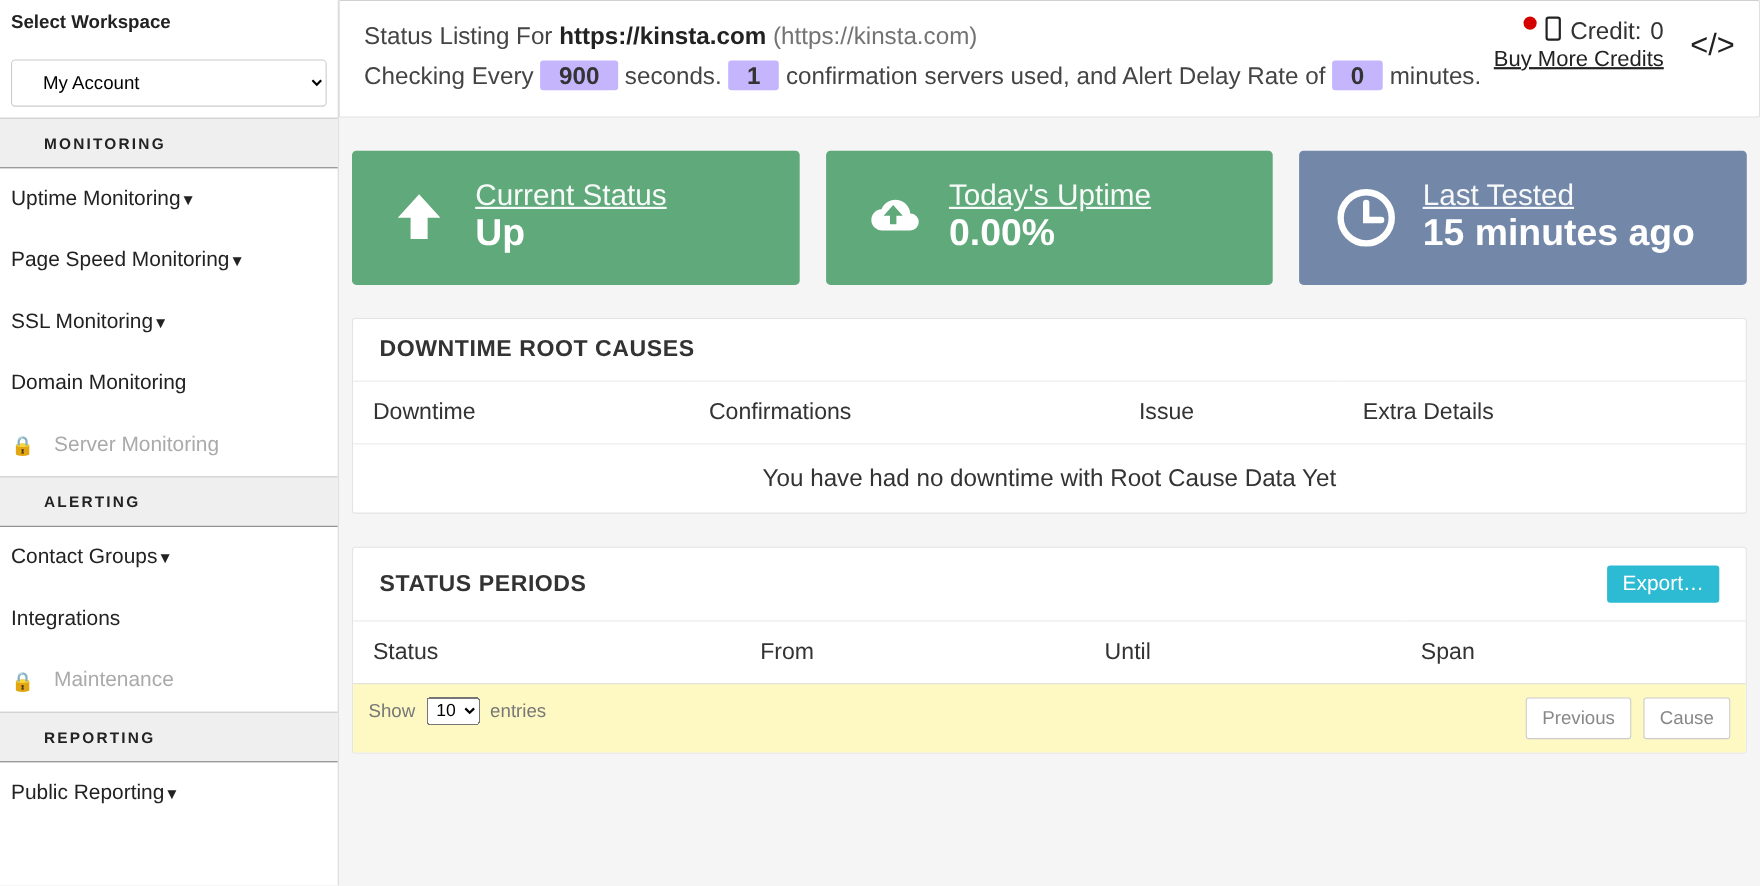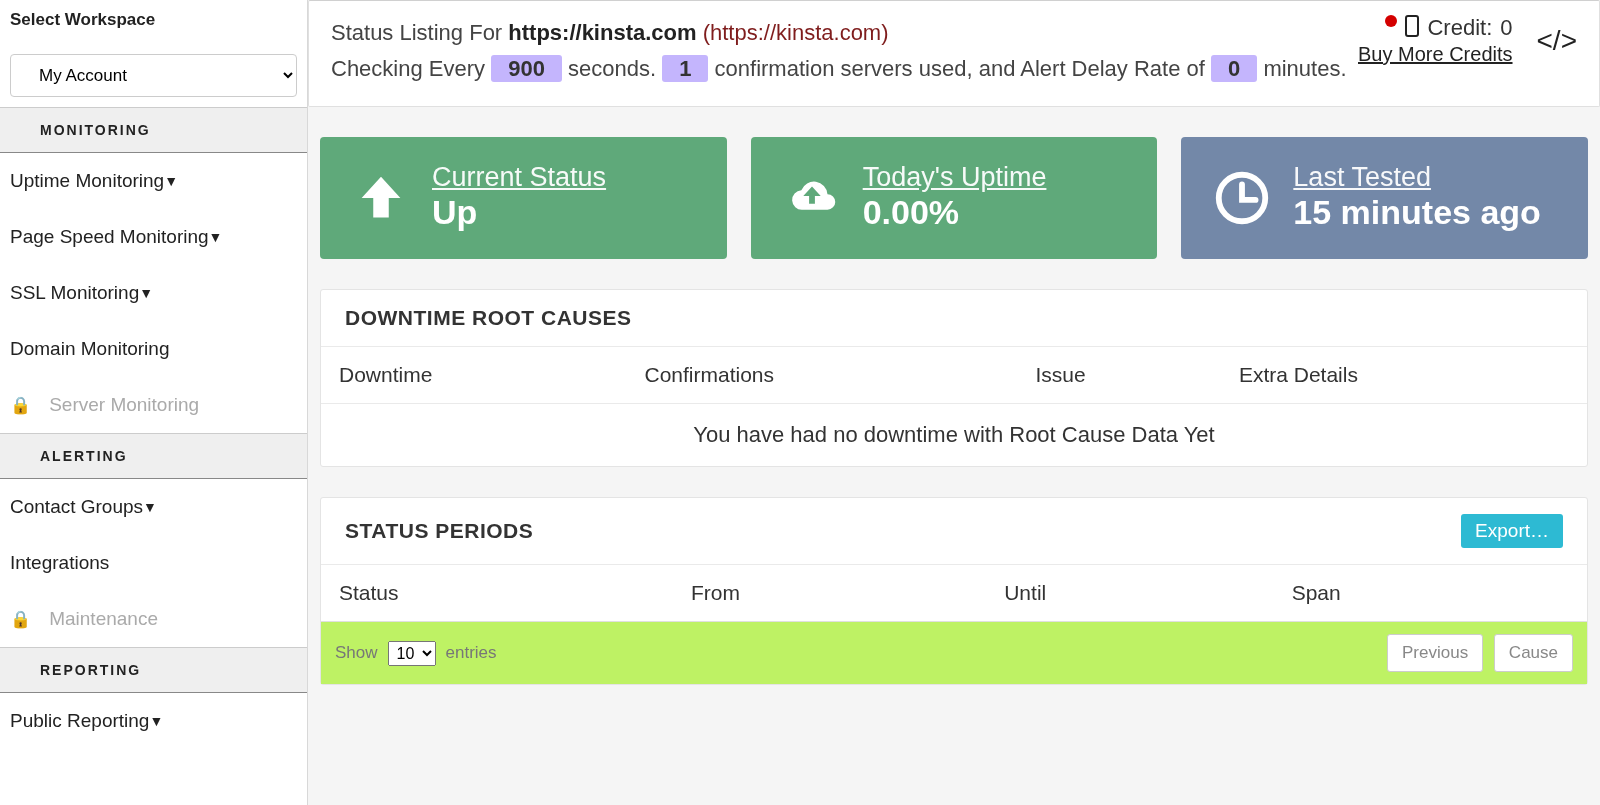--- a/index.html
+++ b/index.html
@@ -12,21 +12,21 @@
 .sidebar .section{ background:#efefef; border-top:1px solid #ccc; border-bottom:1px solid #888; padding:14px 40px; font-weight:800; letter-spacing:2px; font-size:14px; color:#222;}
 .sidebar .nav-item{ display:flex; align-items:center; padding:17px 18px 17px 10px; font-size:19px; color:#222; cursor:pointer;}
 .sidebar .nav-item.disabled{ color:#aaa; cursor:default;}
 .sidebar .nav-item .lock{ color:#bbb; margin-right:18px; font-size:17px;}
 .sidebar .nav-item .chev{ font-size:14px; color:#222;}
 .sidebar .nav-item .lbl-wrap{display:flex; align-items:center;}
 .main { flex:1; padding:0 0 0 0;}
 .statusbar{ background:#fff; border:1px solid #e0e0e0; border-top:1px solid #d0d0d0; border-radius:2px; padding:14px 22px 18px 22px; display:flex; justify-content:space-between; align-items:flex-start; margin-bottom:30px;}
 .statusbar .text{ font-size:22px; color:#444; line-height:1.65;}
 .statusbar .text .bold{font-weight:700; color:#222;}
-.statusbar .text .url2{ color:#7f1d1d;}
+.statusbar .text .url2{ color:#737373;}
 .statusbar .text .chip{ background:#c4b5fd; padding:1px 17px; border-radius:3px; font-weight:700; color:#333;}
 .statusbar .right{ text-align:right; display:flex; align-items:center; gap:24px;}
 .statusbar .credit-block{display:flex; flex-direction:column; align-items:flex-end; gap:2px;}
 .statusbar .creditline{ display:flex; align-items:flex-start; gap:8px; font-size:22px;}
 .statusbar .dot-red{ width:12px; height:12px; border-radius:50%; background:#d40000; display:inline-block;}
 .statusbar .phone-icon{ display:inline-block; width:14px; height:22px; border:2px solid #222; border-radius:3px; position:relative;}
 .statusbar .buy{ font-size:20px; text-decoration:underline; color:#222;}
 .statusbar .codeicon{ font-size:28px; color:#222; font-weight:400;}
 
 .cards{ display:flex; gap:24px; padding:0 12px;}
@@ -37,21 +37,21 @@
 .card .texts{ display:flex; flex-direction:column;}
 .card .label{ font-size:27px; font-weight:300; opacity:0.95; line-height:1.1;text-decoration:underline;}
 .card .value{ font-size:34px; font-weight:700; line-height:1.2;}
 
 .panel{ background:#fff; border:1px solid #e4e4e4; border-radius:3px; margin:30px 12px 0 12px;}
 .panel .panel-header{ padding:16px 24px; font-size:21px; font-weight:800; color:#333; letter-spacing:0.5px; display:flex; align-items:center; justify-content:space-between;}
 .panel .panel-header .export{ background:#2dbad3; color:#fff; border:none; border-radius:3px; padding:6px 14px; font-size:19px; cursor:pointer;}
 .panel table{ width:100%; border-collapse:collapse;}
 .panel th{ text-align:left; font-weight:400; font-size:21px; color:#333; padding:16px 18px; border-top:1px solid #eaeaea;}
 .panel .empty{ text-align:center; padding:18px; font-size:22px; color:#333; border-top:1px solid #eaeaea;}
-.panel .footer{ background:#bef264; border-top:1px solid #e0e0e0; padding:12px 14px; display:flex; justify-content:space-between; align-items:center; font-size:17px; color:#777;}
+.panel .footer{ background:#fef9c3; border-top:1px solid #e0e0e0; padding:12px 14px; display:flex; justify-content:space-between; align-items:flex-start; font-size:17px; color:#777;}
 .panel .footer .left{ display:flex; align-items:center; gap:10px;}
 .panel .footer select{ padding:2px 4px; font-size:16px;}
 .panel .footer .pg-btn{ background:#fff; border:1px solid #ccc; color:#888; padding:8px 14px; border-radius:3px; font-size:17px; cursor:pointer; margin-left:6px;}
 
 svg{display:block;}
 </style>
 </head>
 <body>
 
 <div class="layout">

